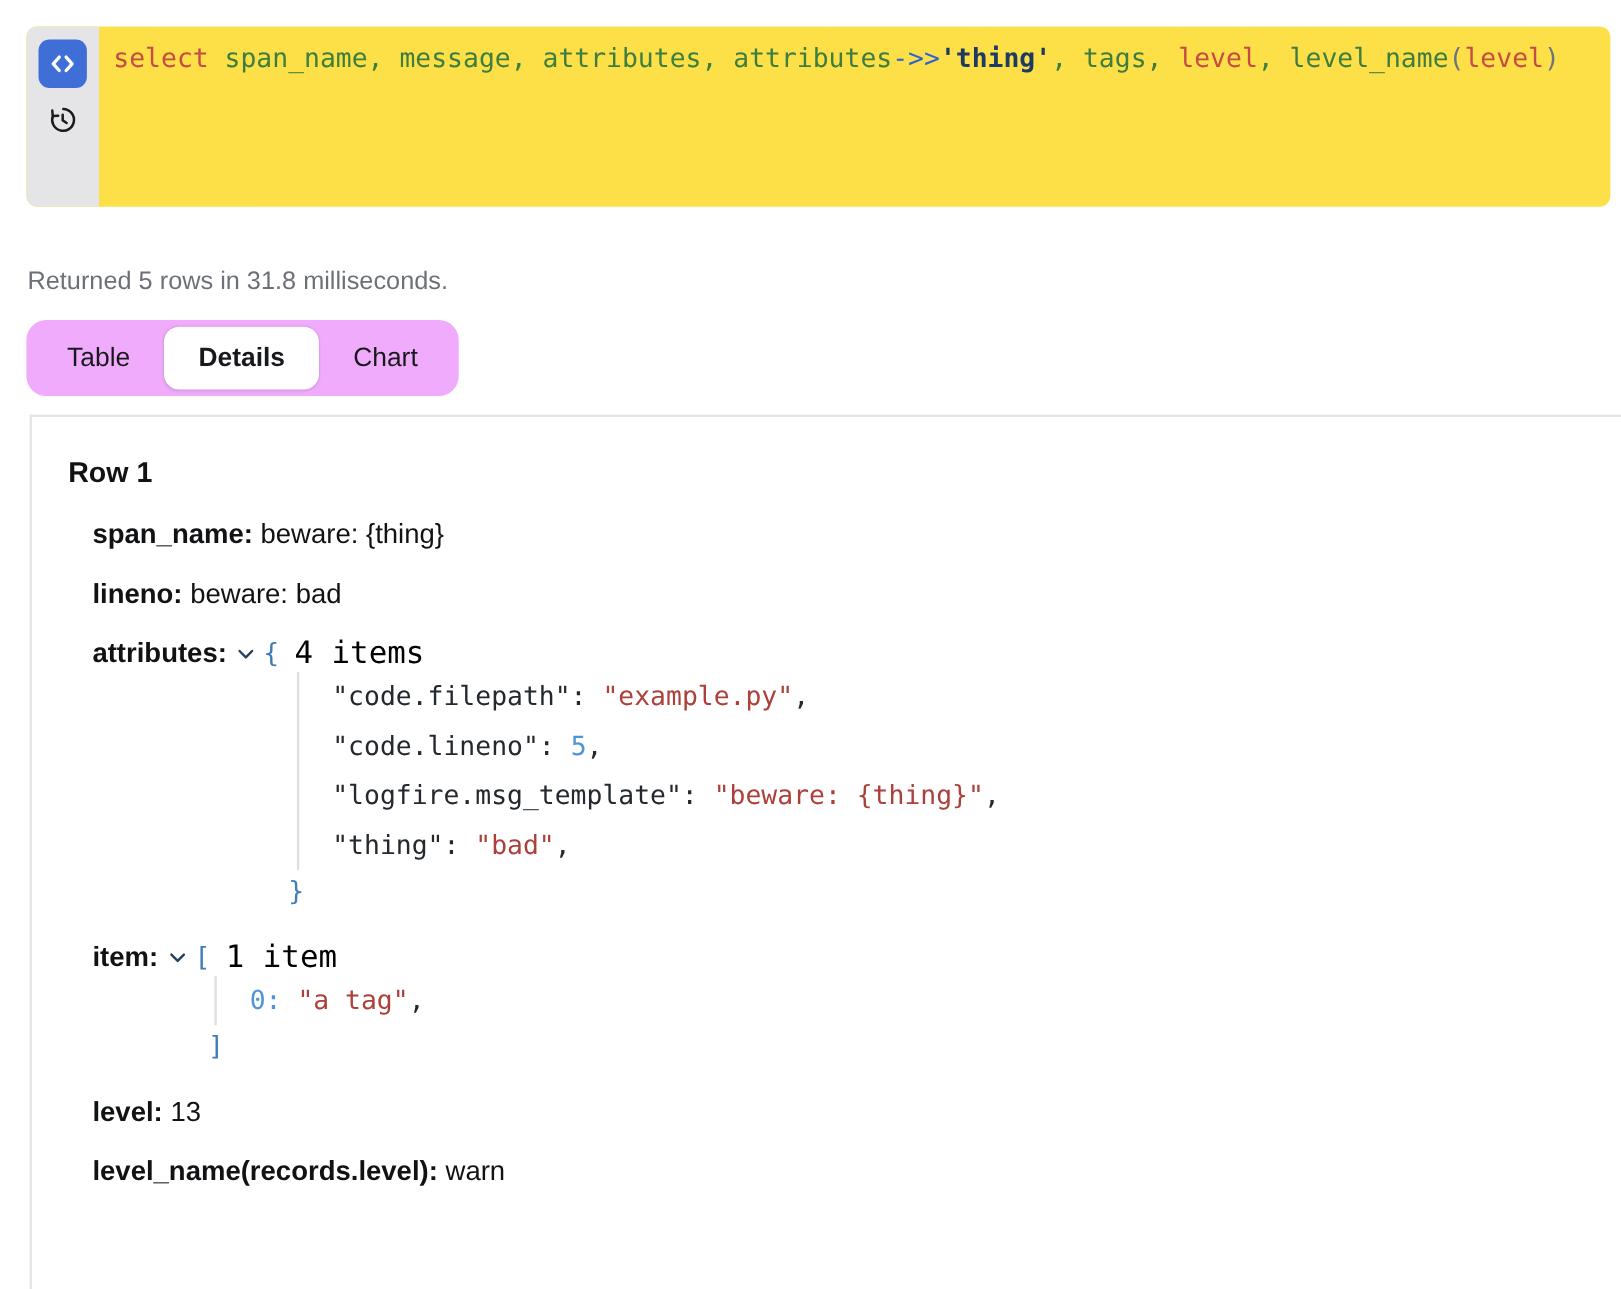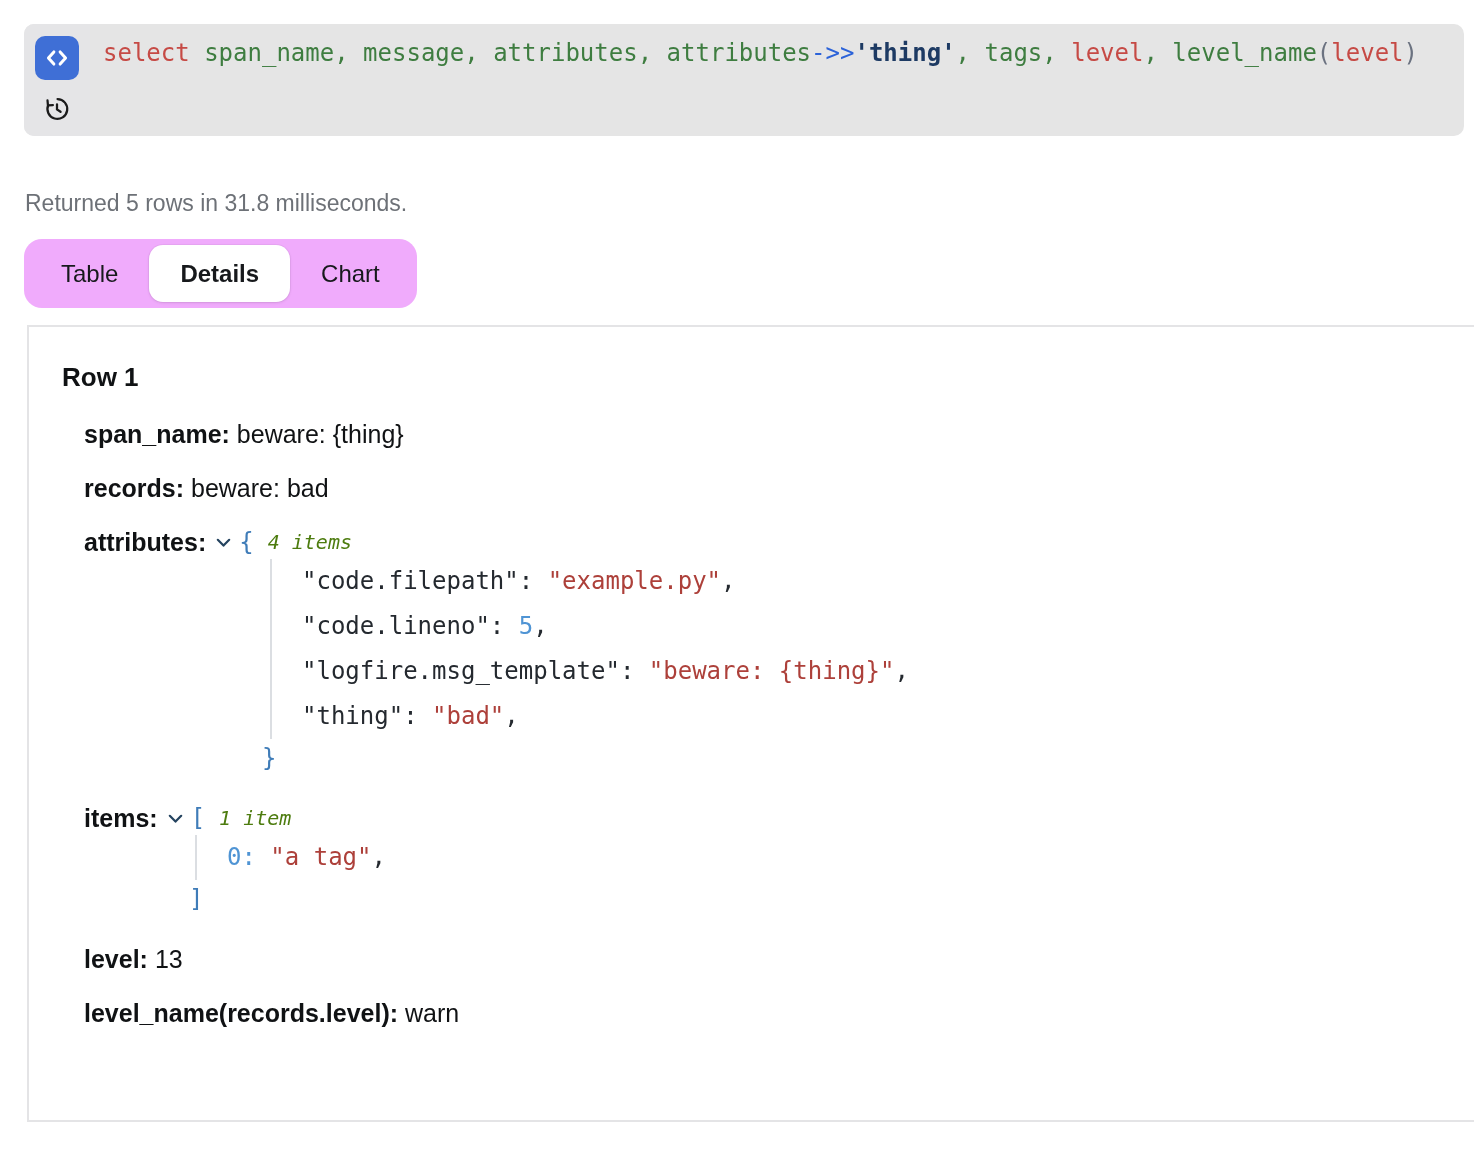--- a/index.html
+++ b/index.html
@@ -1,21 +1,21 @@
 <!DOCTYPE html>
 <html><head>
 <meta charset="utf-8">
 <style>
   * { margin:0; padding:0; box-sizing:border-box; }
   html,body { background:#ffffff; width:1474px; height:1172px; overflow:hidden;
     font-family:"Liberation Sans", sans-serif; color:#101214; }
 
   
-  .editor { display:flex; margin:24px 10px 0 24px; height:112px;
-    border-radius:10px; overflow:hidden; background:#e5e5e5; }
+  .editor { display:flex; margin:24px 10px 0 24px; height:164px;
+    border-radius:10px; overflow:hidden; background:#fde047; }
   .editor-gutter { width:66px; background:#e5e5e7; display:flex; flex-direction:column;
     align-items:center; padding-top:12px; flex:0 0 66px; }
   .code-btn { width:44px; height:44px; border:none; border-radius:10px; background:#3f6fd6;
     display:flex; align-items:center; justify-content:center; cursor:pointer; }
   .history-btn { width:30px; height:30px; border:none; background:transparent; margin-top:14px;
     display:flex; align-items:center; justify-content:center; cursor:pointer; }
   .editor-code { flex:1; padding:13px 0 0 13px;
     font-family:"DejaVu Sans Mono", monospace; font-size:24px; line-height:33px; }
   .code-line { white-space:pre; }
   .tok-kw  { color:#c64a45; }
@@ -41,22 +41,22 @@
   .row-title { font-size:26px; font-weight:700; line-height:32px; margin-bottom:10px; }
   .fields { margin-left:22px; }
   .drow { margin-top:28px; font-size:25px; line-height:26px; }
   .flabel { font-weight:700; }
   .fvalue { font-weight:400; }
 
   
   .json-head { display:flex; align-items:center; }
   .chevron { display:inline-flex; align-items:center; margin:2px 8px 0 10px; cursor:pointer; }
   .jbracket { font-family:"DejaVu Sans Mono", monospace; font-size:24px; color:#3f7cb8; }
-  .jcount { font-family:"DejaVu Sans Mono", monospace; font-size:20px; font-style:italic;
-    color:#4d7c0f; margin-left:14px; }
+  .jcount { font-family:"DejaVu Sans Mono", monospace; font-size:28px; 
+    color:#000000; margin-left:14px; }
   .json-entries { margin-top:4px; border-left:2px solid #dbdee2; padding-left:30px;
     font-family:"DejaVu Sans Mono", monospace; font-size:24px; }
   .attr-entries { margin-left:186px; }
   .tags-entries { margin-left:111px; }
   .json-line { line-height:45px; white-space:pre; }
   .jkey { color:#24292f; }
   .jv-str { color:#ad403a; }
   .jv-num { color:#4f94d4; }
   .jcomma { color:#24292f; }
   .json-close { font-family:"DejaVu Sans Mono", monospace; font-size:24px; color:#3f7cb8;
@@ -110,21 +110,21 @@
   <div class="row-title">Row 1</div>
 
   <div class="fields">
 
     <div class="drow">
       <span class="flabel">span_name:</span>
       <span class="fvalue">beware: {thing}</span>
     </div>
 
     <div class="drow">
-      <span class="flabel">records:</span>
+      <span class="flabel">lineno:</span>
       <span class="fvalue">beware: bad</span>
     </div>
 
     <div class="drow">
       <div class="json-head">
         <span class="flabel">attributes:</span>
         <span class="chevron">
           <svg width="15" height="10" viewBox="0 0 15 10" fill="none">
             <path d="M1.8 1.8 L7.5 7.6 L13.2 1.8" stroke="#24435f" stroke-width="2.2" stroke-linecap="round" stroke-linejoin="round"></path>
           </svg>
@@ -137,21 +137,21 @@
         <div class="json-line"><span class="jkey">"code.lineno":</span> <span class="jv-num">5</span><span class="jcomma">,</span></div>
         <div class="json-line"><span class="jkey">"logfire.msg_template":</span> <span class="jv-str">"beware: {thing}"</span><span class="jcomma">,</span></div>
         <div class="json-line"><span class="jkey">"thing":</span> <span class="jv-str">"bad"</span><span class="jcomma">,</span></div>
       </div>
       <div class="json-close attr-close">}</div>
     </div>
 
 
     <div class="drow">
       <div class="json-head">
-        <span class="flabel">items:</span>
+        <span class="flabel">item:</span>
         <span class="chevron">
           <svg width="15" height="10" viewBox="0 0 15 10" fill="none">
             <path d="M1.8 1.8 L7.5 7.6 L13.2 1.8" stroke="#24435f" stroke-width="2.2" stroke-linecap="round" stroke-linejoin="round"></path>
           </svg>
         </span>
         <span class="jbracket">[</span>
         <span class="jcount">1 item</span>
       </div>
       <div class="json-entries tags-entries">
         <div class="json-line"><span class="jv-num">0:</span> <span class="jv-str">"a tag"</span><span class="jcomma">,</span></div>

